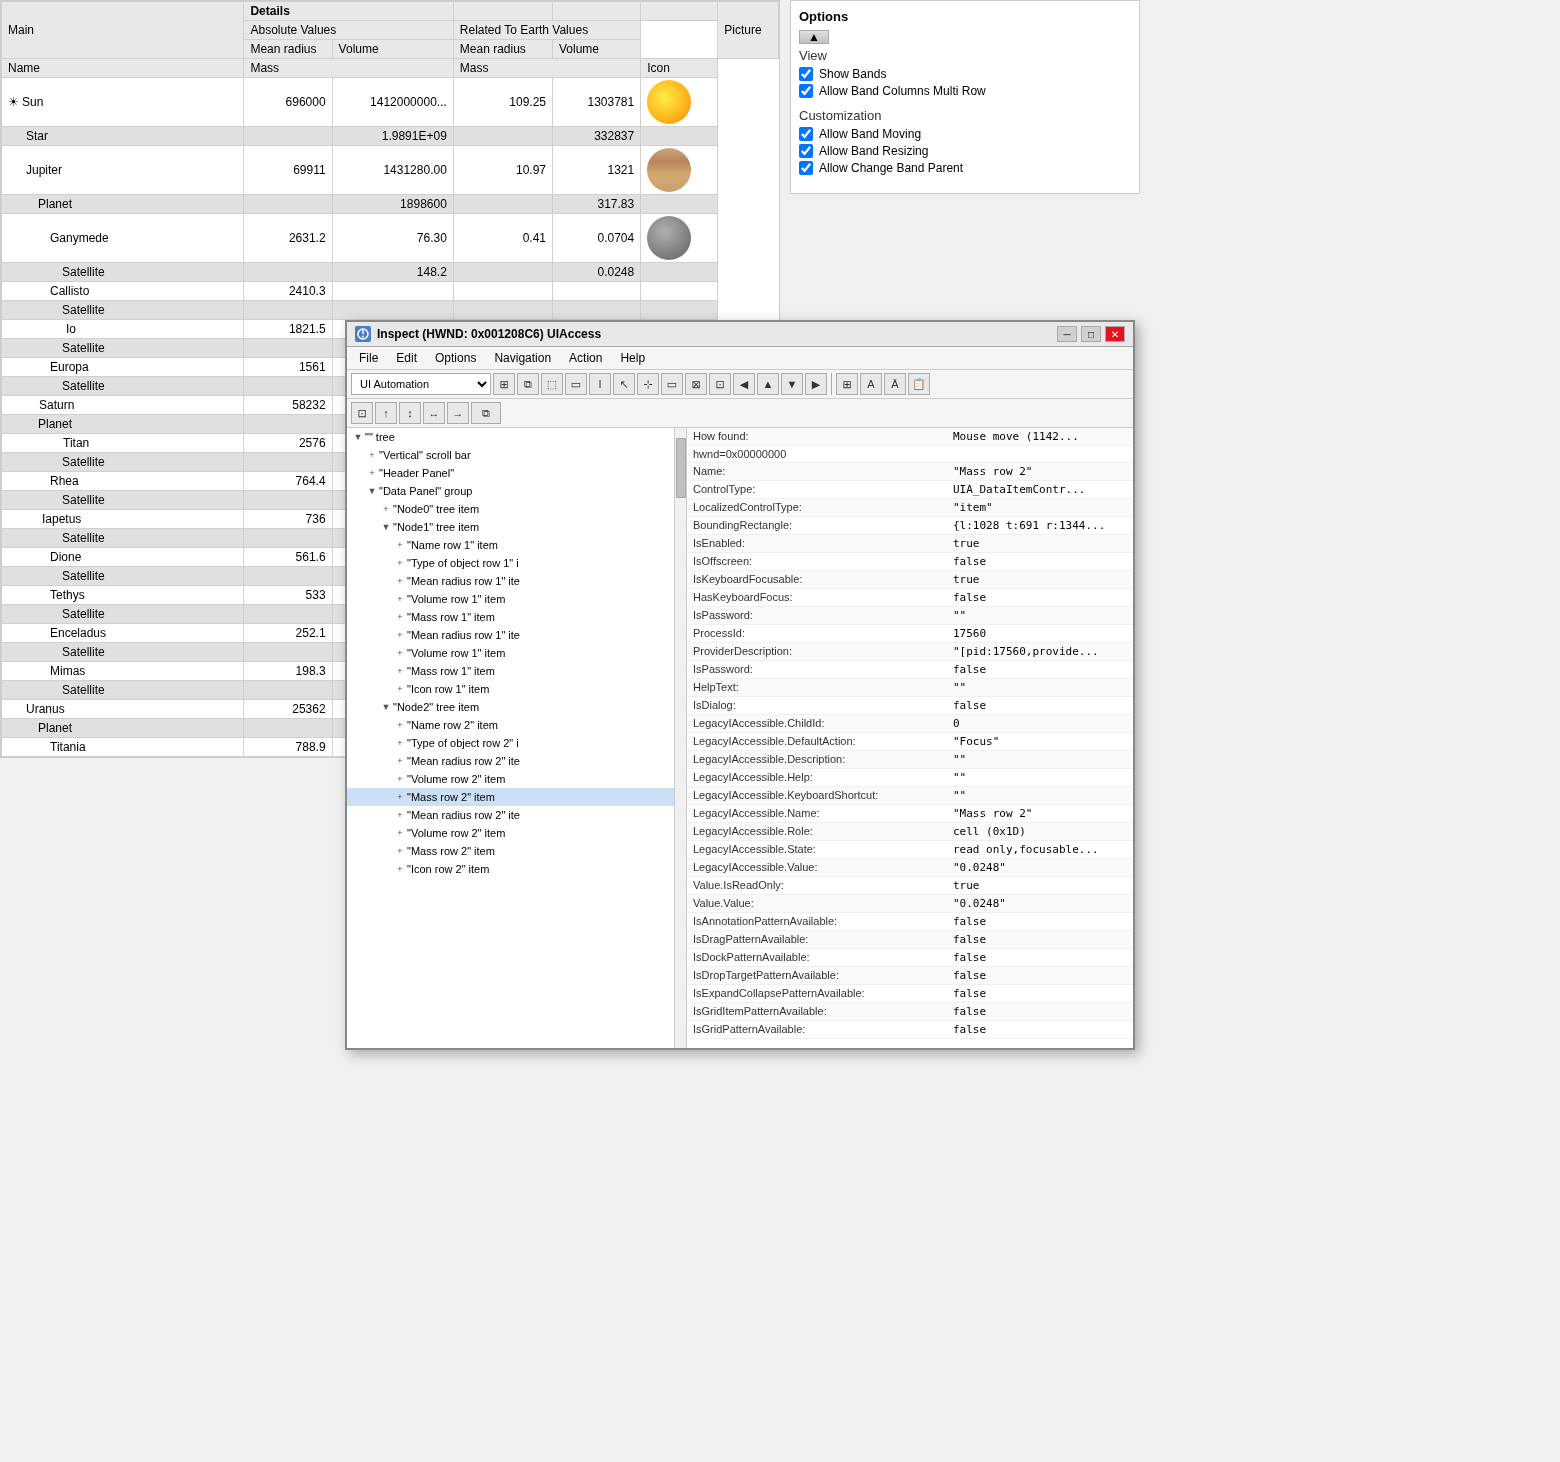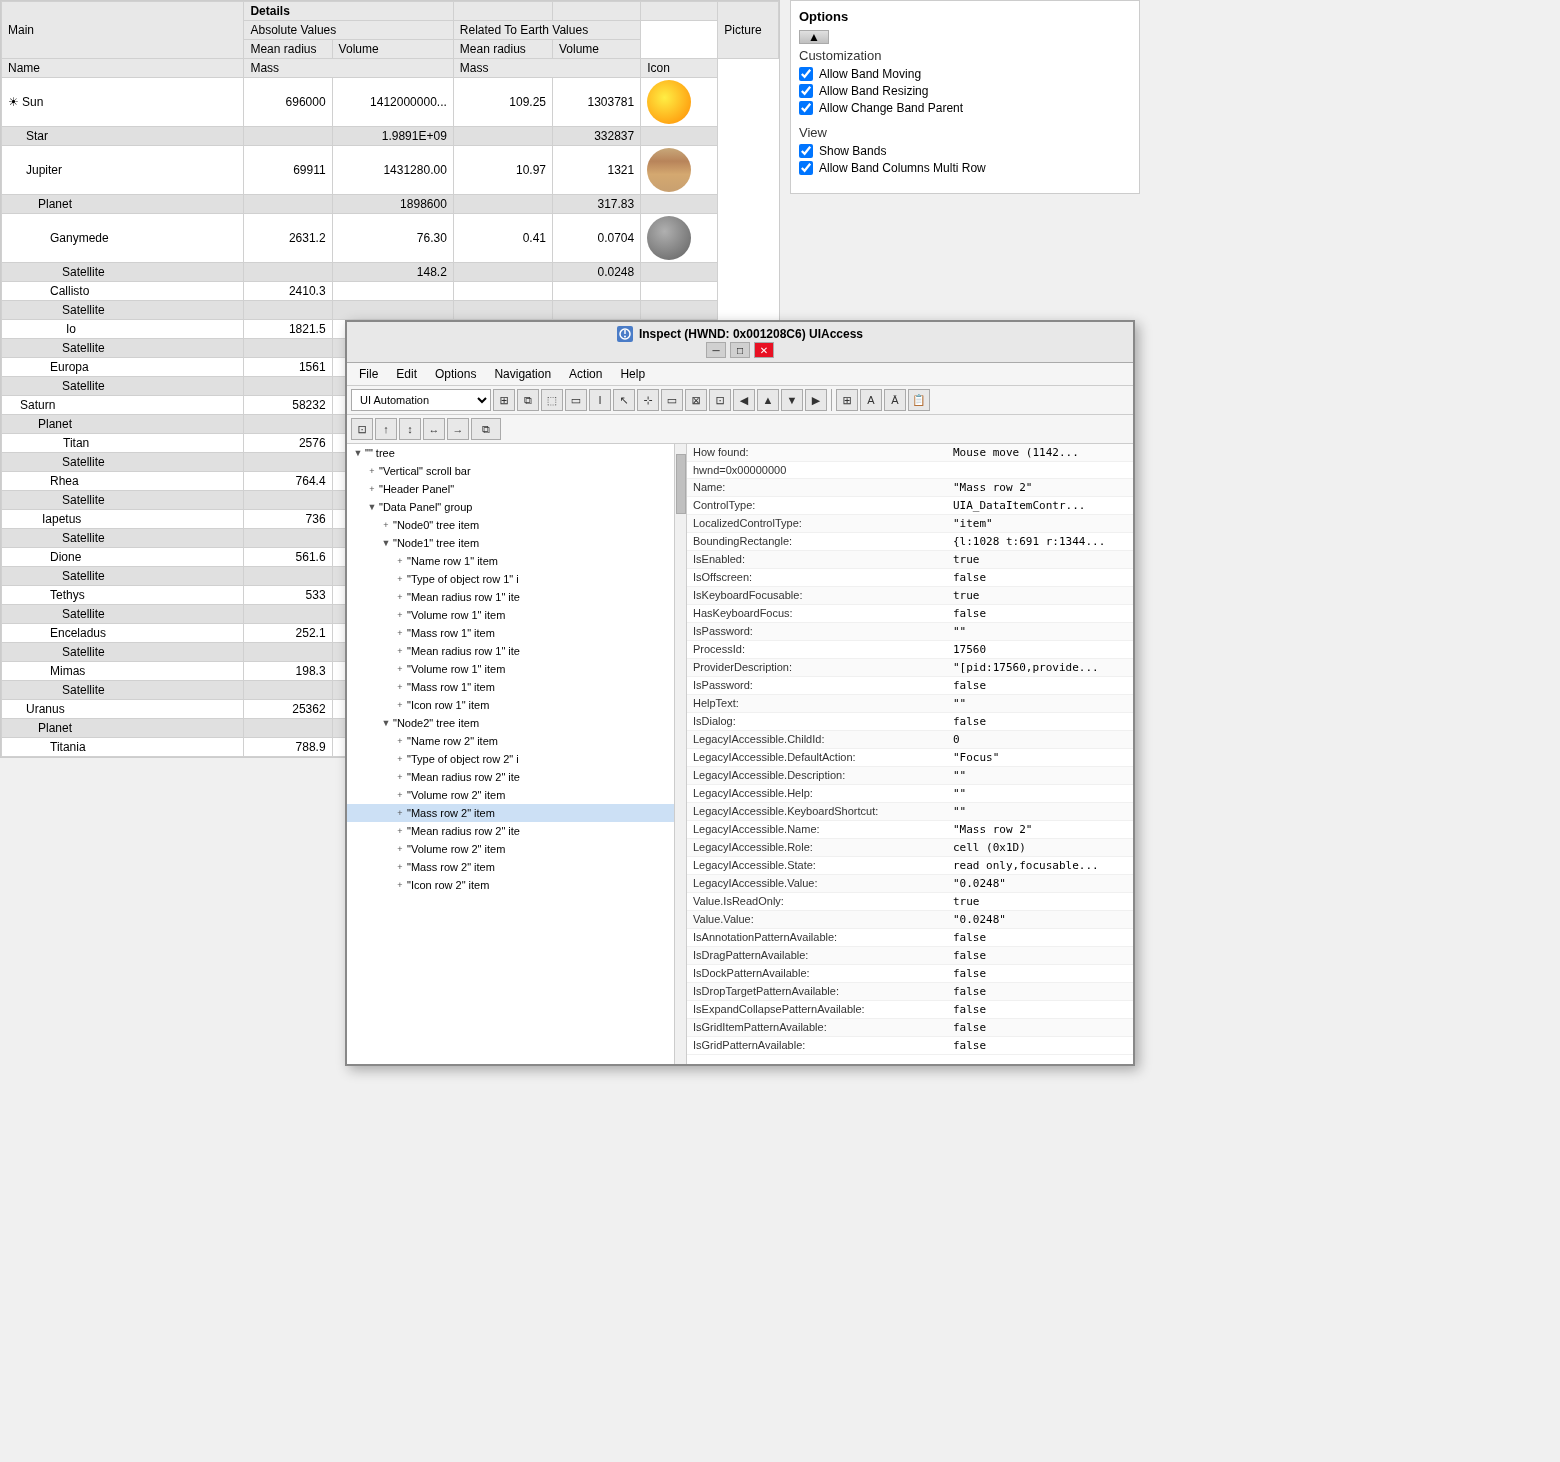--- a/index.html
+++ b/index.html
@@ -59,21 +59,20 @@
       z-index: 10;
     }
 
     .inspect-titlebar {
       background: #e8e8e8;
       border-bottom: 1px solid #aaa;
       padding: 4px 8px;
       display: flex;
       align-items: center;
       justify-content: space-between;
-      flex-direction: column;
     }
     .inspect-titlebar .title-left {
       display: flex; align-items: center; gap: 6px;
     }
     .inspect-titlebar .title-icon {
       width: 16px; height: 16px;
       background: #4a7cc7;
       border-radius: 2px;
       display: flex; align-items: center; justify-content: center;
       color: white; font-size: 9px;
@@ -363,21 +362,21 @@
       </tr>
       <tr class="group-header">
         <td style="padding-left:60px">Satellite</td>
         <td class="num"></td>
           <td class="num"></td>
           <td class="num"></td>
           <td class="num"></td>
           <td></td>
       </tr>
       <tr>
-        <td style="padding-left:18px">Saturn</td>
+        <td style="padding-left:37px">Saturn</td>
         <td class="num">58232</td>
         <td class="num"></td>
           <td class="num"></td>
           <td class="num"></td>
           <td></td>
       </tr>
       <tr class="group-header">
         <td style="padding-left:36px">Planet</td>
         <td class="num"></td>
           <td class="num"></td>
@@ -522,44 +521,44 @@
           <td></td>
       </tr>
     </tbody>
   </table>
 </div>
 
 <div class="options-panel">
   <div class="section-title">Options</div>
 
   <div style="width:30px;height:14px;background:linear-gradient(to bottom,#e0e0e0,#c0c0c0);margin:4px 0;border:1px solid #aaa;display:flex;align-items:center;justify-content:center;">▲</div>
+  <div class="subsection">
+    <div class="subsection-title">View</div>
+    <div class="option-item">
+      <input type="checkbox" checked="" style="">
+      <span>Show Bands</span>
+    </div>
+    <div class="option-item">
+      <input type="checkbox" checked="" style="">
+      <span>Allow Band Columns Multi Row</span>
+    </div>
+  </div>
   <div class="subsection">
     <div class="subsection-title">Customization</div>
     <div class="option-item">
       <input type="checkbox" checked="" style="">
       <span>Allow Band Moving</span>
     </div>
     <div class="option-item">
       <input type="checkbox" checked="" style="">
       <span>Allow Band Resizing</span>
     </div>
     <div class="option-item">
       <input type="checkbox" checked="" style="">
       <span>Allow Change Band Parent</span>
-    </div>
-  </div>
-  <div class="subsection">
-    <div class="subsection-title">View</div>
-    <div class="option-item">
-      <input type="checkbox" checked="" style="">
-      <span>Show Bands</span>
-    </div>
-    <div class="option-item">
-      <input type="checkbox" checked="" style="">
-      <span>Allow Band Columns Multi Row</span>
     </div>
   </div>
 </div>
 
 <div class="inspect-window">
 
   <div class="inspect-titlebar">
     <div class="title-left">
       <div class="title-icon">
         <svg width="12" height="12" viewBox="0 0 12 12">

